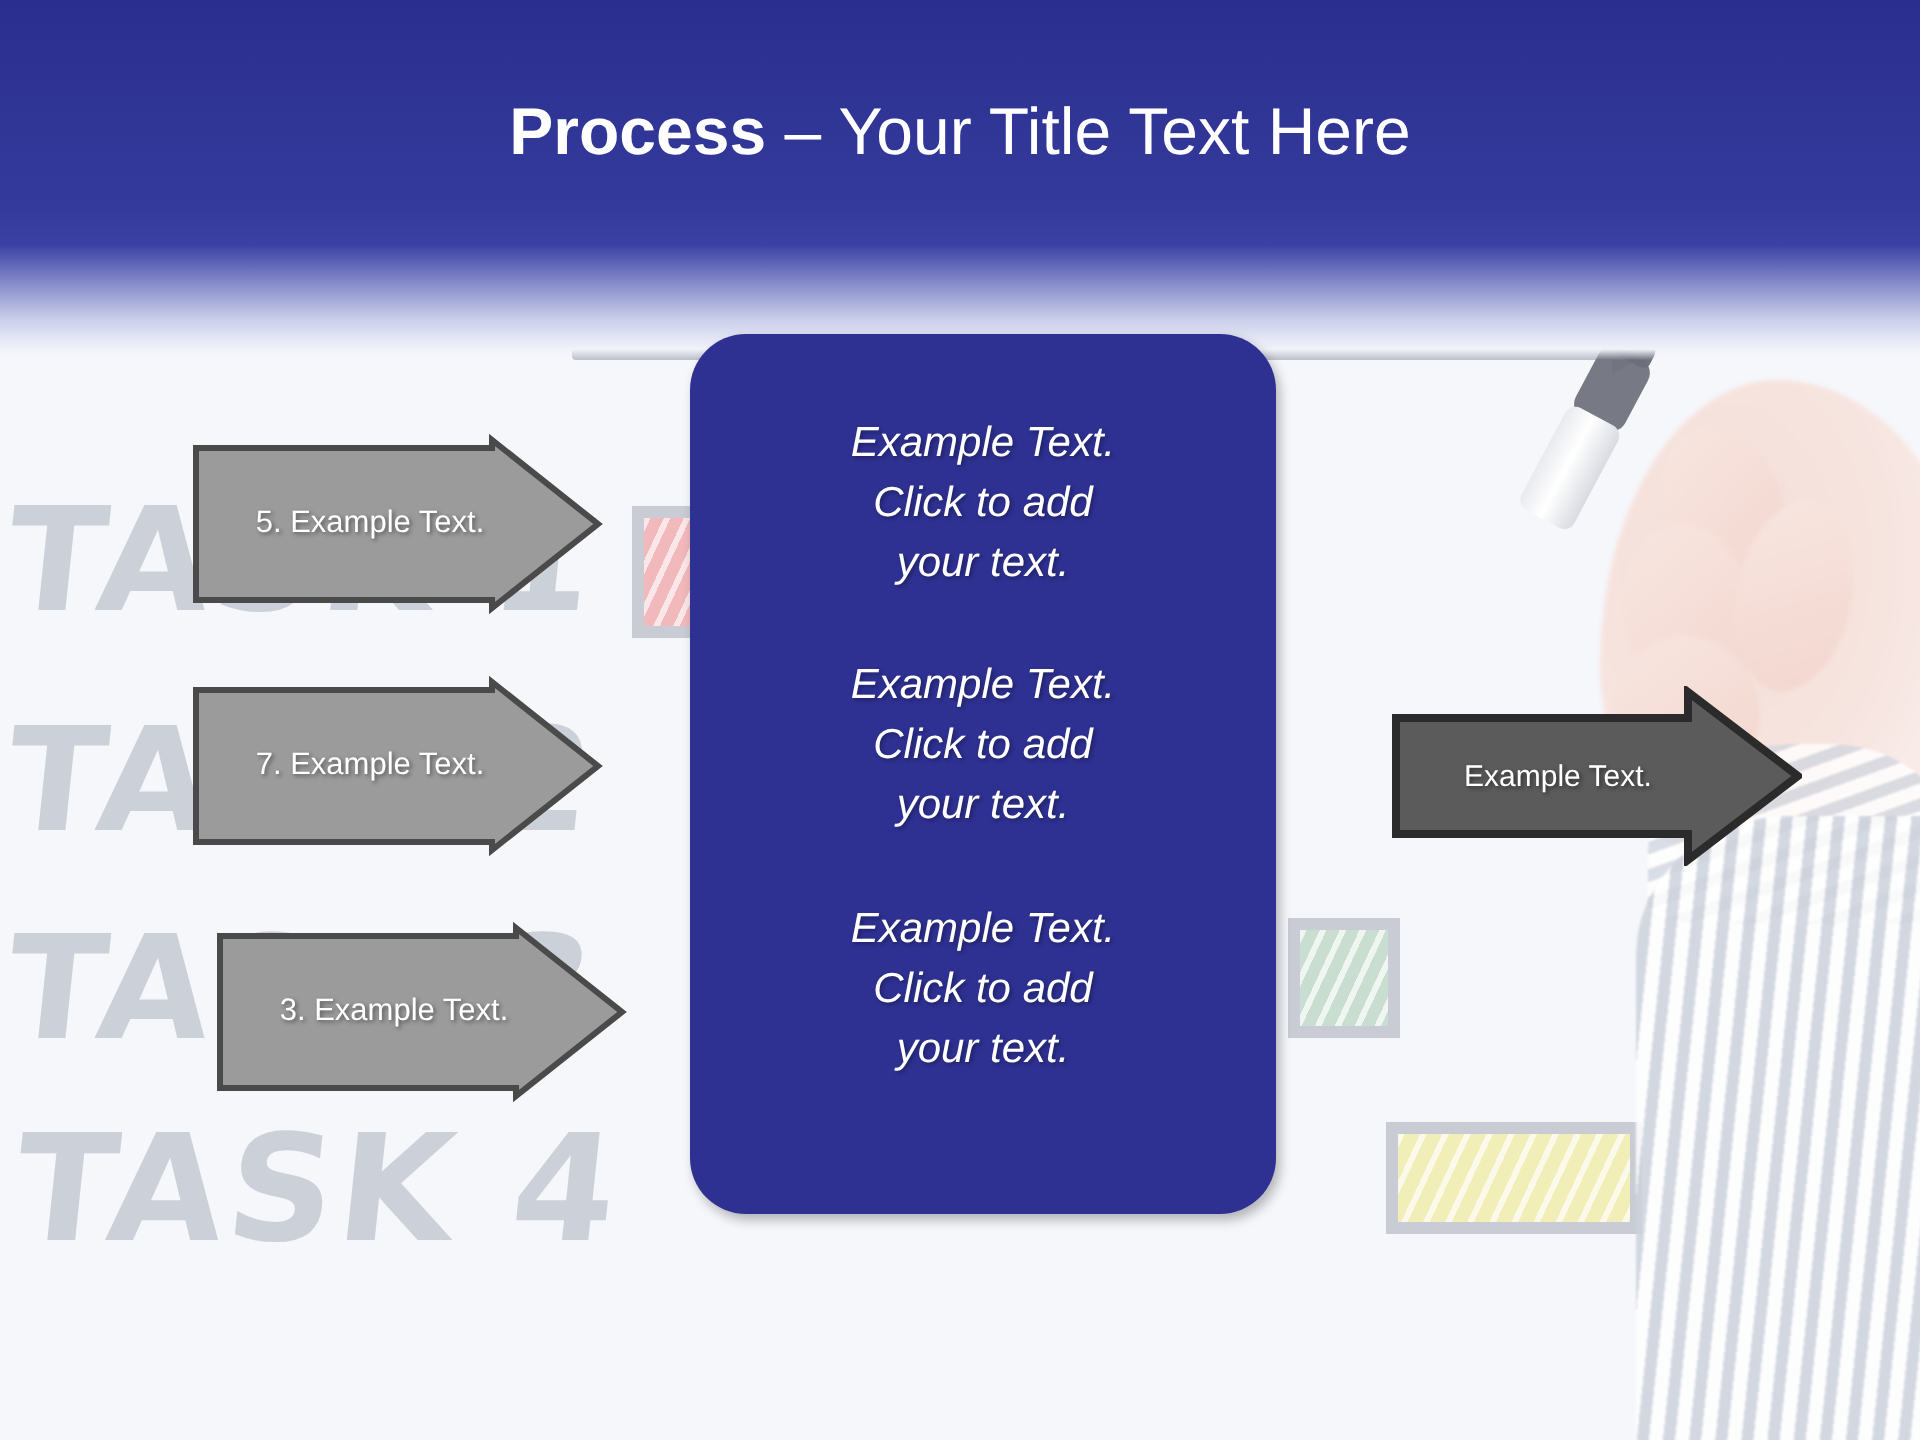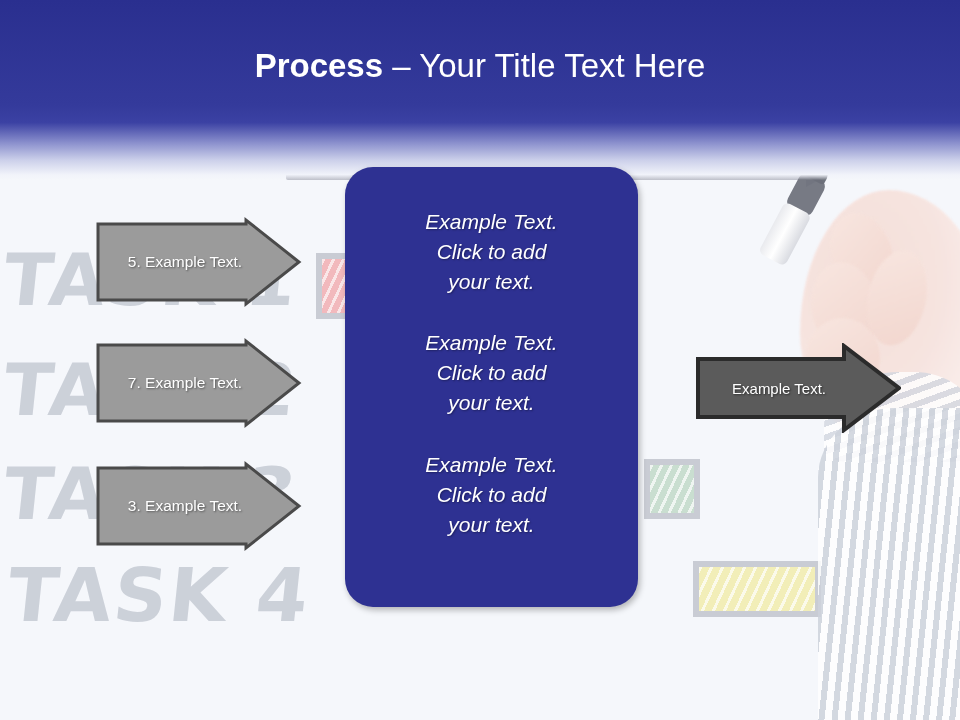--- a/index.html
+++ b/index.html
@@ -231,21 +231,21 @@
     align-items: center;
     justify-content: center;
     color: #ffffff;
     font-size: 15.5px;
     font-family: "Liberation Sans", sans-serif;
     text-shadow: 1px 1px 2px rgba(0,0,0,.45);
     white-space: nowrap;
   }
   #arrow1 { left: 96px; top: 218px; }
   #arrow2 { left: 96px; top: 339px; }
-  #arrow3 { left: 96px; top: 462px; }
+  #arrow3 { left: 108px; top: 462px; }
 
   
   .panel {
     position: absolute;
     left: 345px;
     top: 167px;
     width: 293px;
     height: 440px;
     background: #2e3192;
     border-radius: 28px;

